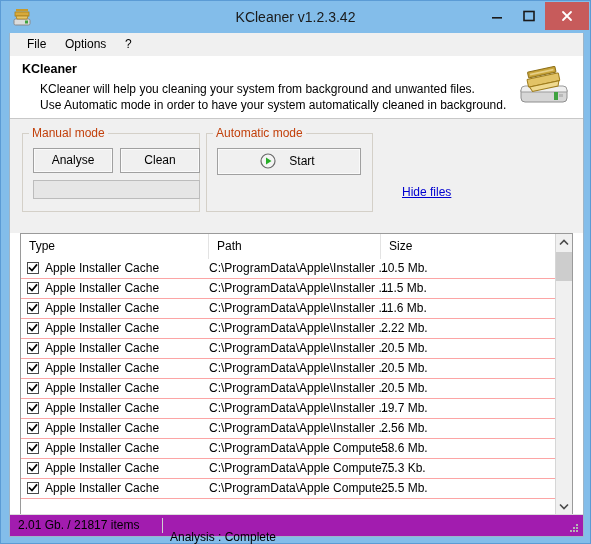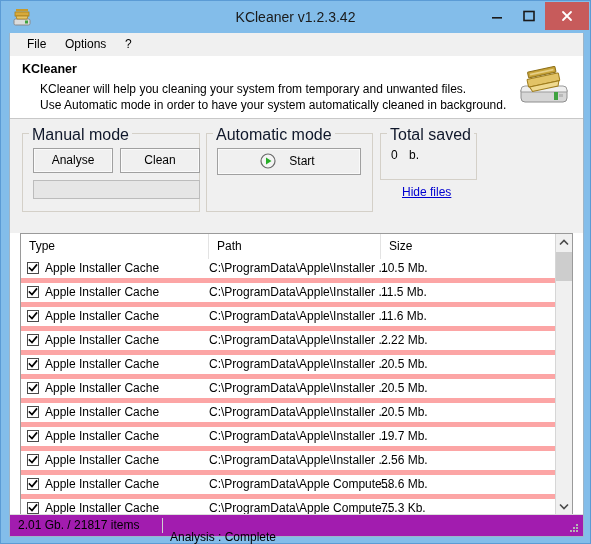--- a/index.html
+++ b/index.html
@@ -63,21 +63,21 @@
   #banner-icon{position:absolute;right:8px;top:6px;width:62px;height:48px;}
   
   #panels{
     position:absolute;left:0;top:86px;width:573px;height:114px;background:#f0f0f0;
   }
   .groupbox{
     position:absolute;border:1px solid #d4d0c8;
   }
   .gblabel{
     position:absolute;top:-8px;left:6px;background:#f0f0f0;
-    padding:0 3px;font-size:16px;color:#0f172a;
+    padding:0 3px;font-size:12px;color:#c2410c;
   }
   #gb-manual{left:12px;top:14px;width:176px;height:77px;}
   #gb-auto{left:196px;top:14px;width:165px;height:77px;}
   #gb-total{left:370px;top:14px;width:95px;height:45px;}
   .btn{
     position:absolute;background:#f0f0f0;border:1px solid #a0a0a0;
     font-size:12px;text-align:center;cursor:default;color:#000000;
     box-shadow:inset 0 0 0 1px #fafafa;
   }
   #btn-analyse{left:10px;top:14px;width:78px;height:23px;line-height:22px;}
@@ -109,21 +109,21 @@
     position:absolute;top:0;height:25px;line-height:25px;font-size:12px;
     padding-left:8px;box-sizing:border-box;border-right:1px solid #e3e3e3;cursor:default;
   }
   #hc0{left:0;width:188px;}
   #hc1{left:188px;width:172px;}
   #hc2{left:360px;width:175px;border-right:none;}
   #rows{
     position:absolute;left:0;top:25px;width:535px;height:257px;overflow:hidden;
   }
   .row{
-    position:relative;height:19px;border-bottom:5px solid #fca5a5;
+    position:relative;height:19px;border-bottom:1px solid #fca5a5;
     background:#ffffff;
   }
   .cb{
     position:absolute;left:6px;top:3px;width:12px;height:12px;
     border:1px solid #4a4a4a;background:#fff;box-sizing:border-box;
   }
   .cb svg{position:absolute;left:0;top:0;}
   .c-type{position:absolute;left:24px;top:0;line-height:19px;font-size:12px;white-space:nowrap;}
   .c-path{position:absolute;left:188px;top:0;line-height:19px;font-size:12px;white-space:nowrap;}
   .c-size{position:absolute;left:360px;top:0;line-height:19px;font-size:12px;white-space:nowrap;}
@@ -186,21 +186,21 @@
   <div id="client">
 
     <div id="menubar">
       <div class="menuitem" id="mi0">File</div>
       <div class="menuitem" id="mi1">Options</div>
       <div class="menuitem" id="mi2">?</div>
     </div>
 
     <div id="banner">
       <div id="banner-title">KCleaner</div>
-      <div id="banner-l1">KCleaner will help you cleaning your system from temporary and unwanted files.</div>
+      <div id="banner-l1">KCleaner will help you cleaning your system from background and unwanted files.</div>
       <div id="banner-l2">Use Automatic mode in order to have your system automatically cleaned in background.</div>
       <span id="banner-icon">
         <svg width="62" height="48" viewBox="0 0 62 48">
           <ellipse cx="31" cy="41" rx="24" ry="4" fill="#ffffff"></ellipse>
           <path d="M8 28 L54 28 L54 36 Q54 40 50 40 L12 40 Q8 40 8 36 Z" fill="#d6d6d6" stroke="#8e8e8e" stroke-width="1"></path>
           <path d="M8 28 Q8 24 12 24 L50 24 Q54 24 54 28 L54 30 L8 30 Z" fill="#efefef" stroke="#9b9b9b" stroke-width="1"></path>
           <rect x="41" y="30" width="4" height="8" fill="#3fa23f"></rect>
           <rect x="46" y="32" width="4" height="3" fill="#b9b9b9"></rect>
           <g transform="rotate(-12 30 16)">
             <rect x="14" y="14" width="32" height="8" rx="1" fill="#e2c366" stroke="#9e7c1c" stroke-width="1"></rect>
@@ -227,25 +227,20 @@
           <span id="start-icon">
             <svg width="16" height="16" viewBox="0 0 16 16">
               <circle cx="8" cy="8" r="7" fill="#f4f4f4" stroke="#6a6a6a" stroke-width="1.2"></circle>
               <path d="M6 4.5 L11.5 8 L6 11.5 Z" fill="#27ae27"></path>
             </svg>
           </span>
           <span id="start-label">Start</span>
         </div>
       </div>
 
-      <div class="groupbox" id="gb-total">
-        <span class="gblabel">Total saved</span>
-        <span id="total-value">0</span>
-        <span id="total-unit">b.</span>
-      </div>
 
       <span id="hide-files">Hide files</span>
     </div>
 
     <div id="listwrap">
       <div id="listhead">
         <div class="hcell" id="hc0">Type</div>
         <div class="hcell" id="hc1">Path</div>
         <div class="hcell" id="hc2">Size</div>
       </div>

